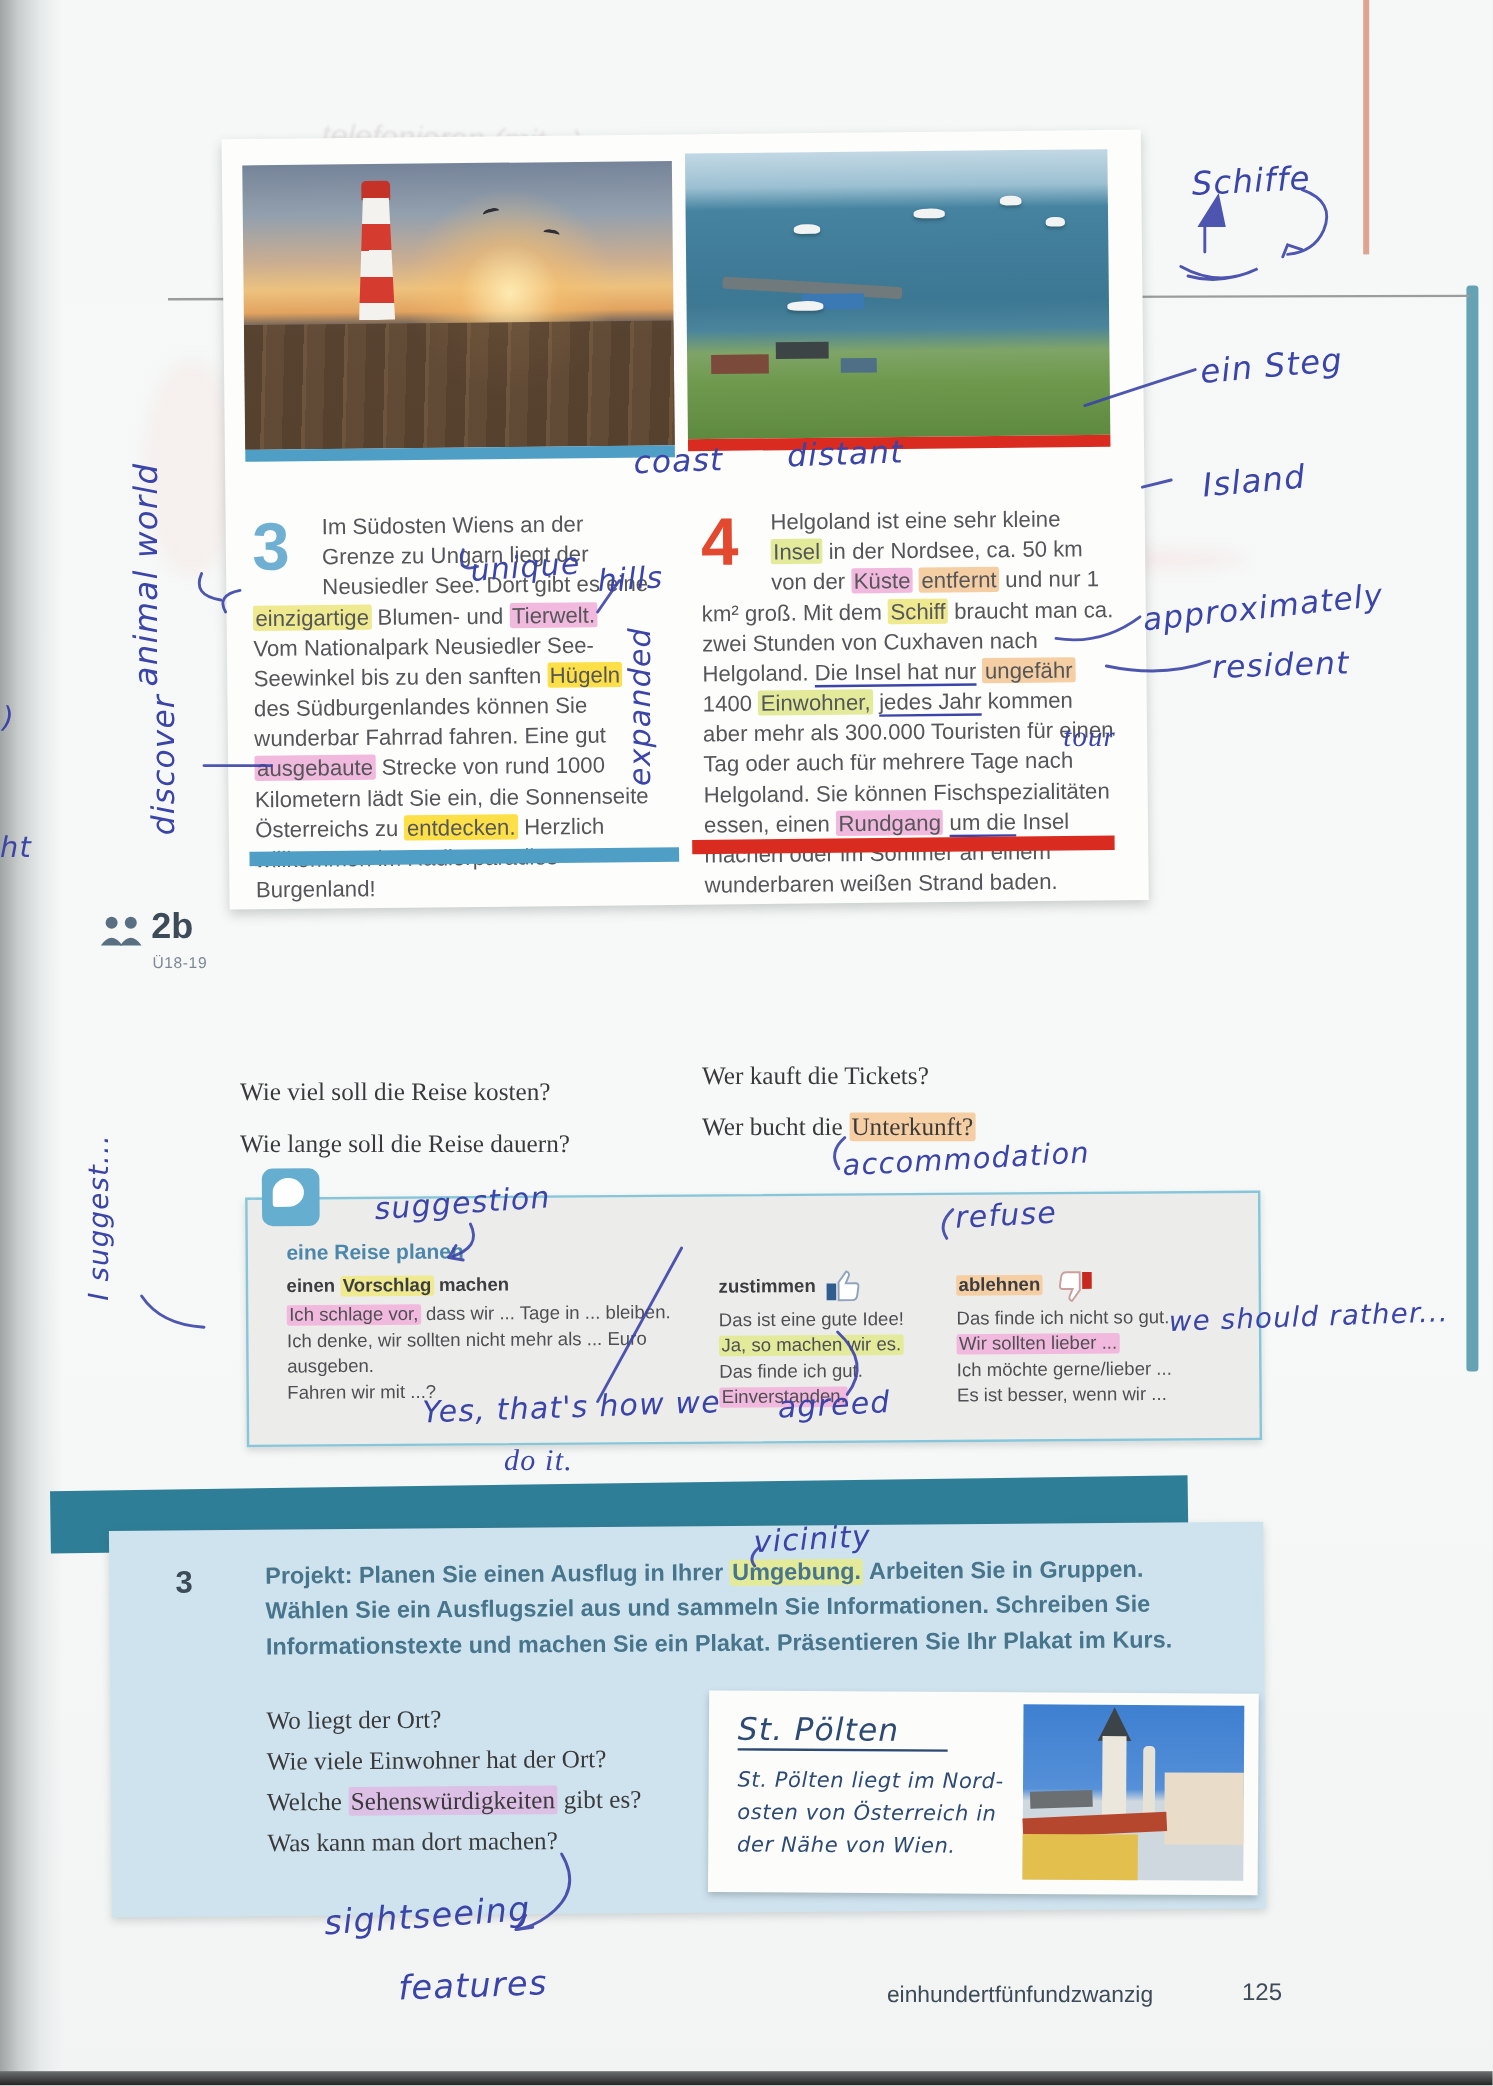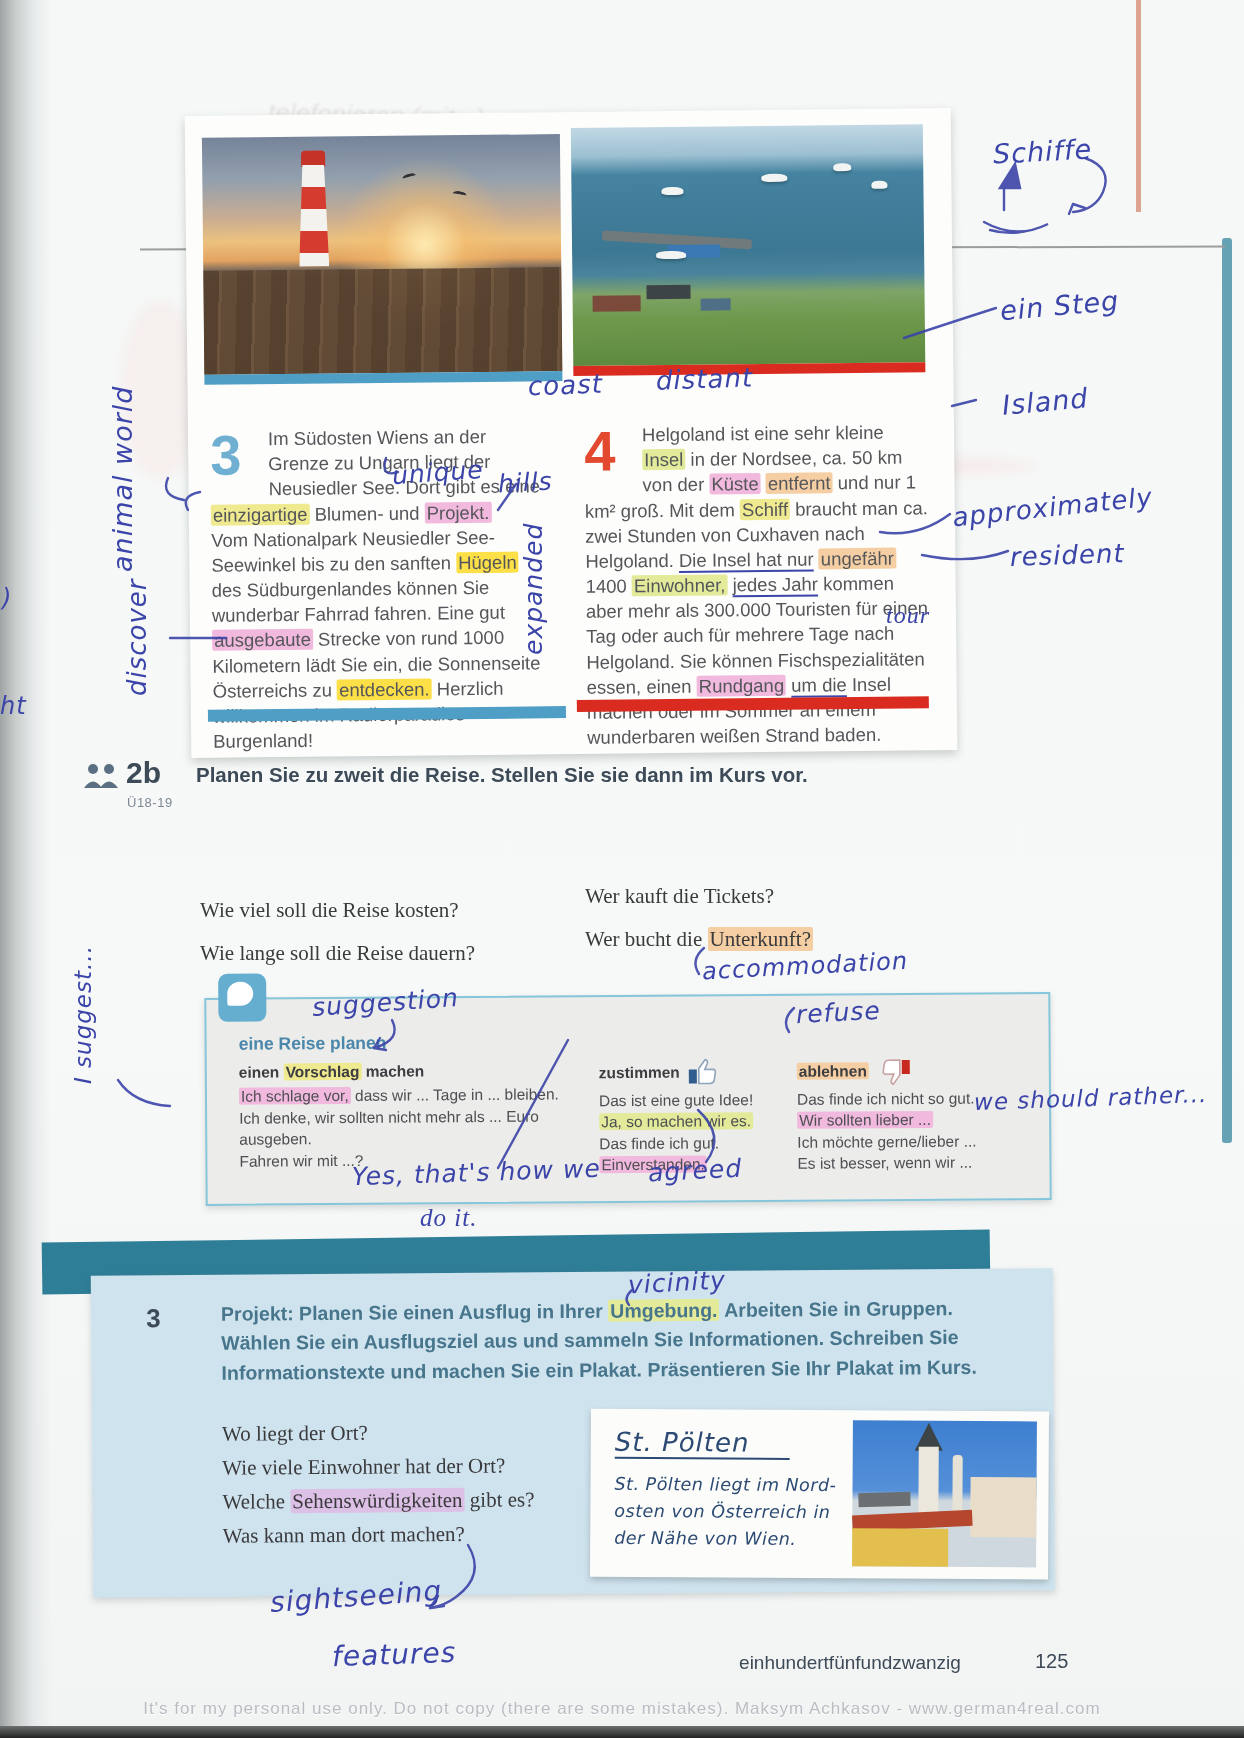--- a/index.html
+++ b/index.html
@@ -155,40 +155,39 @@
       <span class="boat" style="left:262px;top:38px;width:18px;"></span>
       <span class="boat" style="left:300px;top:56px;width:16px;"></span>
       <span class="boat" style="left:84px;top:124px;width:30px;"></span>
       <div class="house" style="left:20px;top:168px;width:48px;height:16px;"></div>
       <div class="house roof-dark" style="left:74px;top:158px;width:44px;height:14px;"></div>
       <div class="house" style="left:128px;top:172px;width:30px;height:12px;background:#4e6f86;"></div>
     </div>
     <div class="bar" style="left:386px;top:254px;width:352px;height:10px;background:#d92b20;"></div>
 
     <div class="rtext rtext-3">
-      <span class="numeral n3">3</span><span><span>Im Südosten Wiens an der Grenze zu Ungarn liegt der Neusiedler See. Dort gibt es eine </span><span class="hl hl-yellow">einzigartige</span><span> Blumen- und </span><span class="hl hl-pink">Projekt.</span><span>
+      <span class="numeral n3">3</span><span><span>Im Südosten Wiens an der Grenze zu Ungarn liegt der Neusiedler See. Dort gibt es eine </span><span class="hl hl-yellow">einzigartige</span><span> Blumen- und </span><span class="hl hl-pink">Tierwelt.</span><span>
 Vom Nationalpark Neusiedler See-Seewinkel bis zu den sanften </span><span class="hl hl-green">Hügeln</span><span> des Südburgenlandes können Sie wunderbar Fahrrad fahren. Eine gut </span><span class="hl hl-pink">ausgebaute</span><span> Strecke von rund 1000 Kilometern lädt Sie ein, die Sonnenseite Österreichs zu </span><span class="hl hl-green">entdecken.</span><span> Herzlich willkommen im Radlerparadies Burgenland!</span></span>
     </div>
     <div class="rtext rtext-4">
       <span class="numeral n4">4</span><span><span>Helgoland ist eine sehr kleine </span><span class="hl hl-lime">Insel</span><span> in der Nordsee, ca. 50 km von der </span><span class="hl hl-pink">Küste</span><span> </span><span class="hl hl-peach">entfernt</span><span> und nur 1 km² groß. Mit dem </span><span class="hl hl-yellow">Schiff</span><span> braucht man ca. zwei Stunden von Cuxhaven nach Helgoland. </span><span class="pen-u">Die Insel hat nur</span><span> </span><span class="hl hl-peach">ungefähr</span><span> 1400 </span><span class="hl hl-lime">Einwohner,</span><span> </span><span class="pen-u">jedes Jahr</span><span> kommen aber mehr als 300.000 Touristen für einen Tag oder auch für mehrere Tage nach Helgoland. Sie können Fischspezialitäten essen, einen </span><span class="hl hl-pink">Rundgang</span><span> </span><span class="pen-u">um die</span><span> Insel machen oder im Sommer an einem wunderbaren weißen Strand baden.</span></span>
     </div>
 
     <div class="bar" style="left:17px;top:594px;width:358px;height:12px;background:#4f9ec6;"></div>
     <div class="bar" style="left:386px;top:588px;width:352px;height:12px;background:#d92b20;"></div>
   </div>
 
   <svg class="people-icon" viewBox="0 0 38 26">
     <circle cx="11" cy="6" r="5" fill="#5a7082"></circle>
       <path d="M2,25 q9,-13 18,0 z" fill="#5a7082"></path>
     <circle cx="27" cy="6" r="5" fill="#5a7082"></circle>
       <path d="M18,25 q9,-13 18,0 z" fill="#5a7082"></path>
   </svg>
   <div class="s2b-num">2b</div>
   <div class="s2b-ueb">Ü18-19</div>
-  <div class="s2b-head">Planen Sie zu zweit die Reise. Stellen Sie sie dann im Kurs vor.</div>
   <div class="serifq" style="left:200px;top:898px;">Wie viel soll die Reise kosten?</div>
   <div class="serifq" style="left:200px;top:941px;">Wie lange soll die Reise dauern?</div>
   <div class="serifq" style="left:585px;top:884px;">Wer kauft die Tickets?</div>
   <div class="serifq" style="left:585px;top:927px;"><span>Wer bucht die </span><span class="hl hl-peach">Unterkunft?</span></div>
 
   <div class="rm-box">
     <div class="rm-bubble"></div>
     <div class="rm-title">eine Reise planen</div>
 
     <div class="rm-col" style="left:32px;width:332px;">
@@ -251,21 +250,20 @@
         <div class="np-facade"></div>
         <div class="np-roof2"></div>
         <div class="np-roof"></div>
         <div class="np-yellow"></div>
       </div>
     </div>
   </div>
 
   <div class="footer-word">einhundertfünfundzwanzig</div>
   <div class="footer-num">125</div>
-  <div class="watermark">It's for my personal use only. Do not copy (there are some mistakes). Maksym Achkasov - www.german4real.com</div>
   <div class="bottom-edge"></div>
 
   <div class="hw hw-v" style="left:138px;top:541px;font-size:27px;">animal world</div>
   <div class="hw hw-v" style="left:152px;top:666px;font-size:26px;">discover</div>
   <div class="hw hw-v" style="left:548px;top:626px;font-size:25px;">expanded</div>
   <div class="hw hw-v" style="left:96px;top:1058px;font-size:23px;">I suggest...</div>
 
   <div class="hw" style="left:528px;top:370px;font-size:26px;transform:rotate(-2deg);">coast</div>
   <div class="hw" style="left:656px;top:364px;font-size:26px;transform:rotate(-2deg);">distant</div>
   <div class="hw" style="left:392px;top:458px;font-size:25px;transform:rotate(-4deg);">unique</div>

